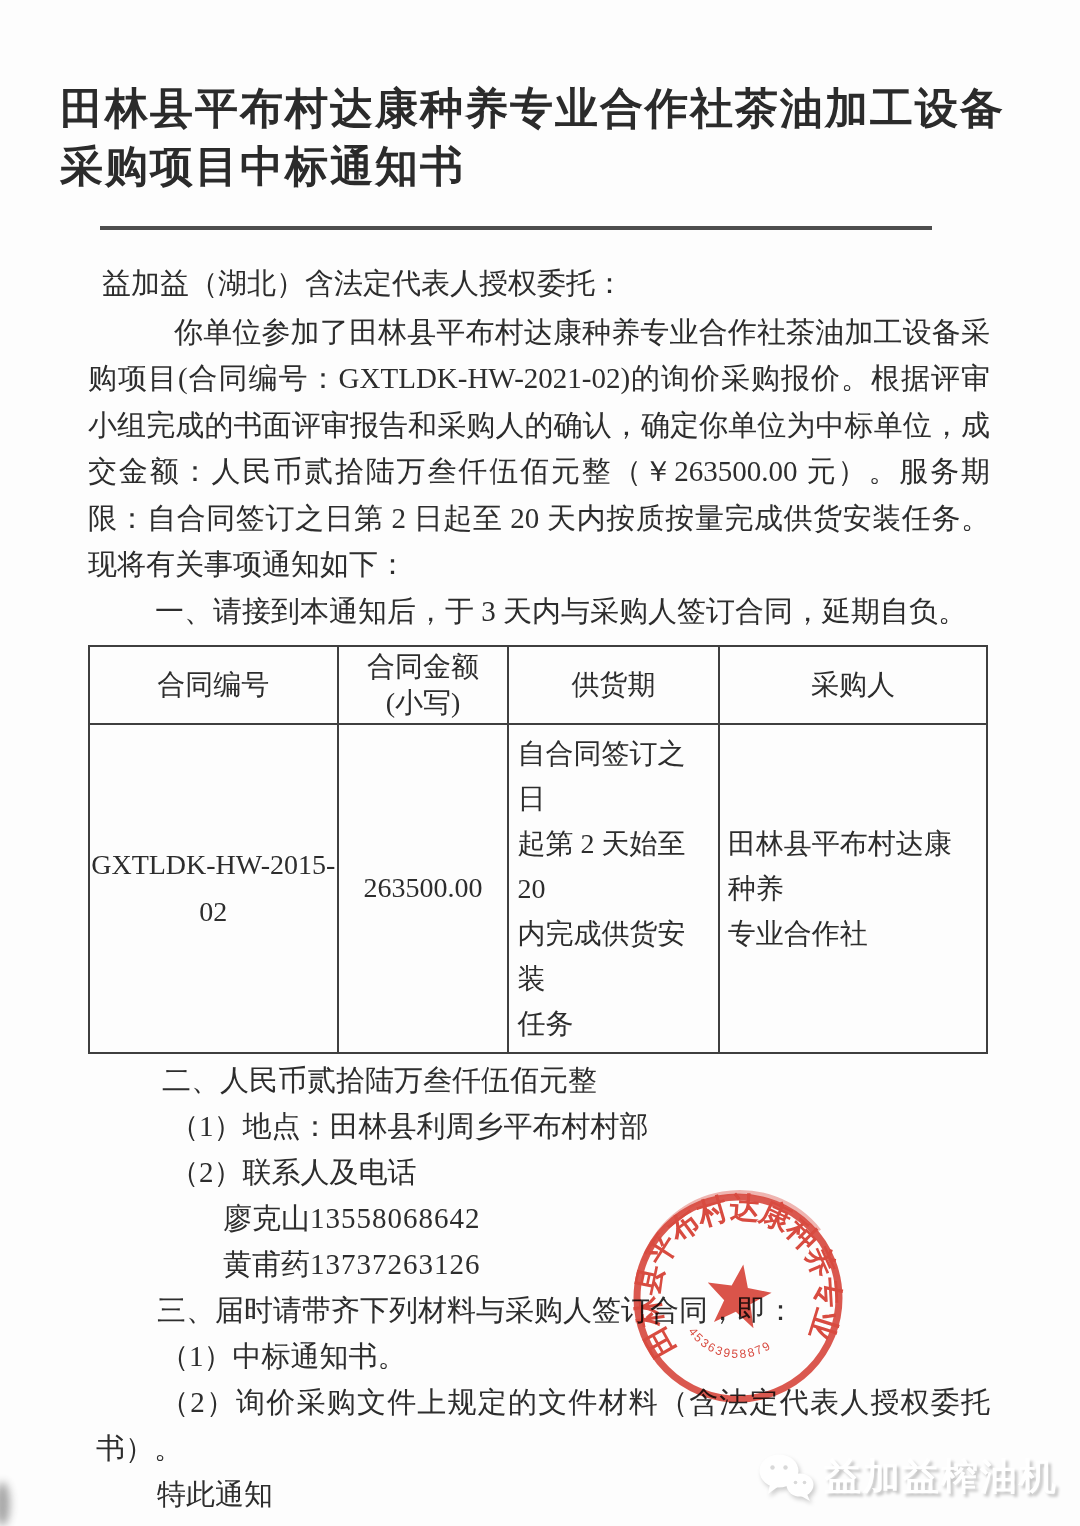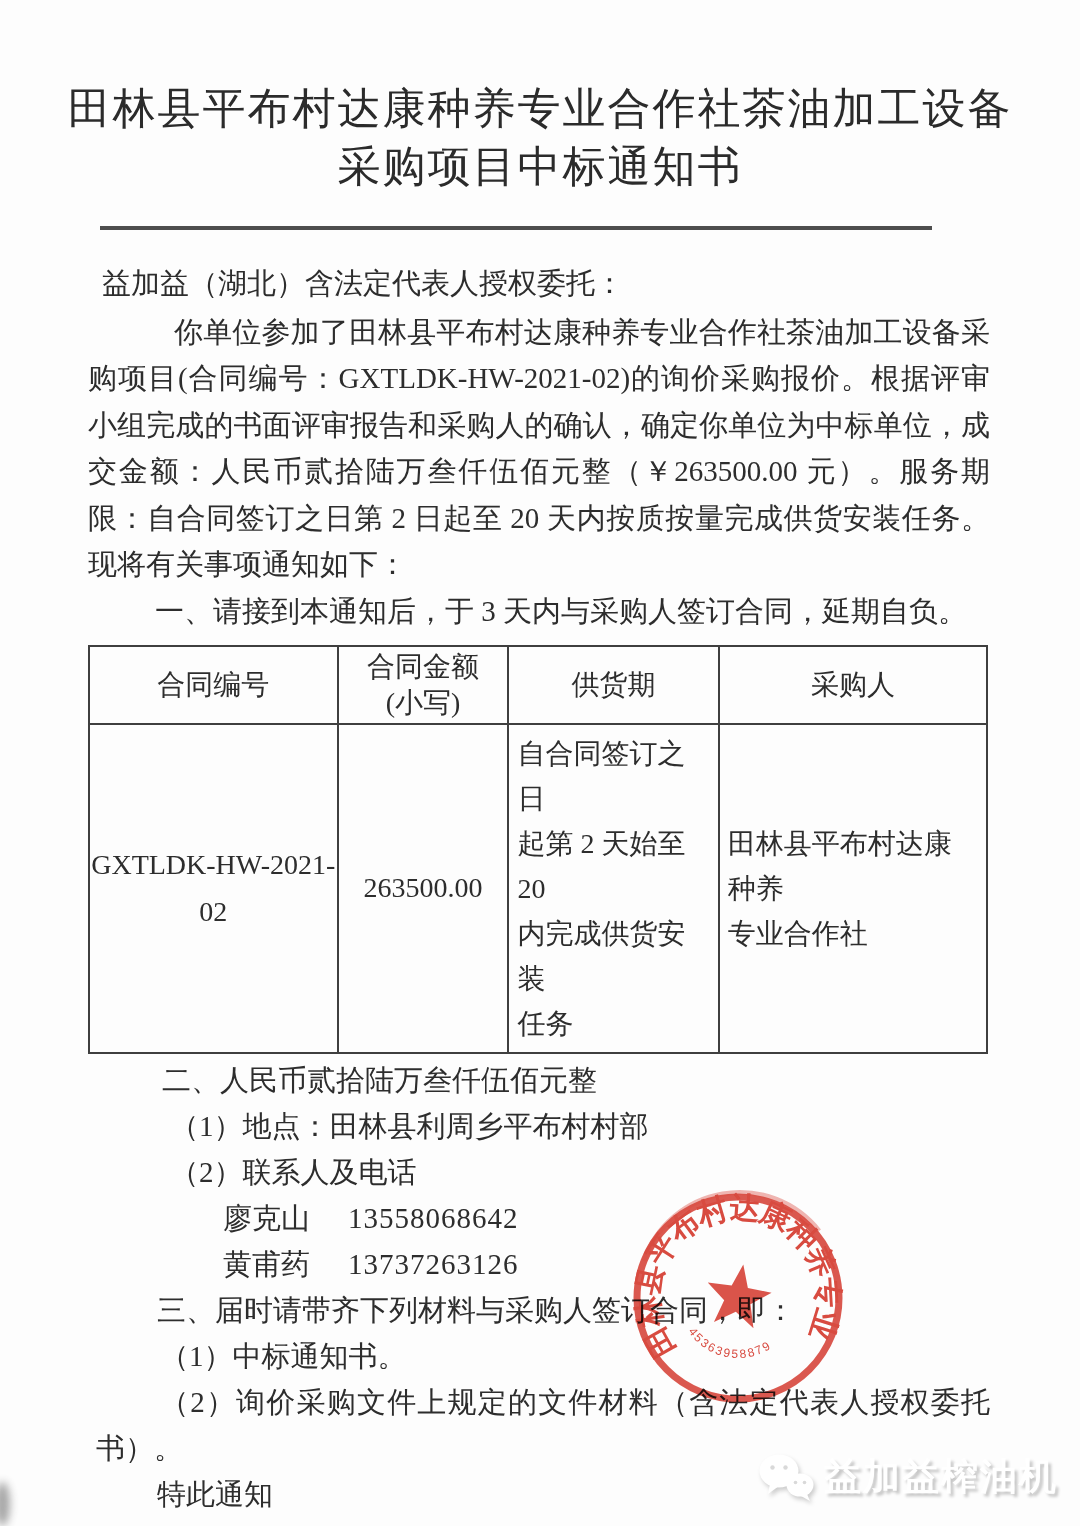--- a/index.html
+++ b/index.html
@@ -2,41 +2,41 @@
 <html><head>
 <meta charset="utf-8">
 <style>
   html,body { margin:0; padding:0; background:#ffffff; }
   .page {
     position:relative; width:1080px; height:1526px; margin:0 auto;
     background:#fdfdfd; overflow:hidden;
     font-family:"Liberation Serif","DejaVu Serif",serif;
     color:#2d2d2d;
   }
-  .doc-title { margin:80px 60px 0 60px; text-align:center; font-size:43px; font-weight:400;
+  .doc-title { margin:80px 60px 0 60px; font-size:43px; font-weight:700;
     line-height:58px; letter-spacing:2px; color:#2b2b2b; }
   .rule { margin:30px 0 0 100px; width:832px; height:4px; background:#4e4e4e; }
   .content { margin:0 90px 0 88px; font-size:29px; line-height:46.5px; }
   .salutation { margin-top:30px; padding-left:14px; }
   .para { margin-top:2px; text-indent:86px; text-align:justify; }
   .item1 { text-indent:67px; }
   table.award { border-collapse:collapse; width:900px; margin-top:11px; font-size:28px; color:#2d2d2d;font-family:Liberation Serif, serif; }
   table.award th, table.award td { border:2.5px solid #3f3f3f; white-space:pre-line; }
   table.award th { height:74px; font-weight:500; text-align:center; line-height:36px; }
   table.award td { height:150px; }
   .c-center { text-align:center; }
   .c-left { text-align:left; padding:6px 8px; line-height:45px; }
   .sect { line-height:46px; }
   .t2 { text-indent:74px; }
   .t3 { text-indent:69px; }
   .sub { text-indent:82px; }
   .sub3 { text-indent:72px; }
   .just-full { text-align:justify; text-align-last:justify; }
   .cont-line { padding-left:135px; }
-  .cont-line .phone { display:inline-block; margin-left:38px; letter-spacing:1px; }
+  .cont-line .phone { display:inline-block; letter-spacing:1px; }
   .book { padding-left:8px; }
   .closing { text-indent:69px; }
   .sig-buyer { margin-top:8px; padding-left:340px; font-weight:700; letter-spacing:1px; line-height:46.5px; }
   .seal { position:absolute; left:588px; top:1148px; width:300px; height:300px;
     mix-blend-mode:multiply; opacity:.9; pointer-events:none; }
   .watermark { position:absolute; right:22px; bottom:24px; display:flex; align-items:flex-end; gap:8px; }
   .watermark .wm-text { font-family:"Liberation Sans","DejaVu Sans",sans-serif; font-weight:700;
     font-size:37px; color:#ffffff; letter-spacing:2px; text-shadow:3px 3px 3px #c6c6c6; }
   .wm-icon { filter:drop-shadow(2px 3px 2px #cccccc); }
   .smudge { position:absolute; left:-5px; top:1482px; width:15px; height:44px;
@@ -70,21 +70,21 @@
         <tr>
           <th>合同编号</th>
           <th>合同金额
 (小写)</th>
           <th>供货期</th>
           <th>采购人</th>
         </tr>
       </thead>
       <tbody>
         <tr>
-          <td class="c-center">GXTLDK-HW-2021-02</td>
+          <td class="c-center">GXTLDK-HW-2015-02</td>
           <td class="c-center">263500.00</td>
           <td class="c-left">自合同签订之日
 起第 2 天始至 20
 内完成供货安装
 任务</td>
           <td class="c-left">田林县平布村达康种养
 专业合作社</td>
         </tr>
       </tbody>
     </table>

